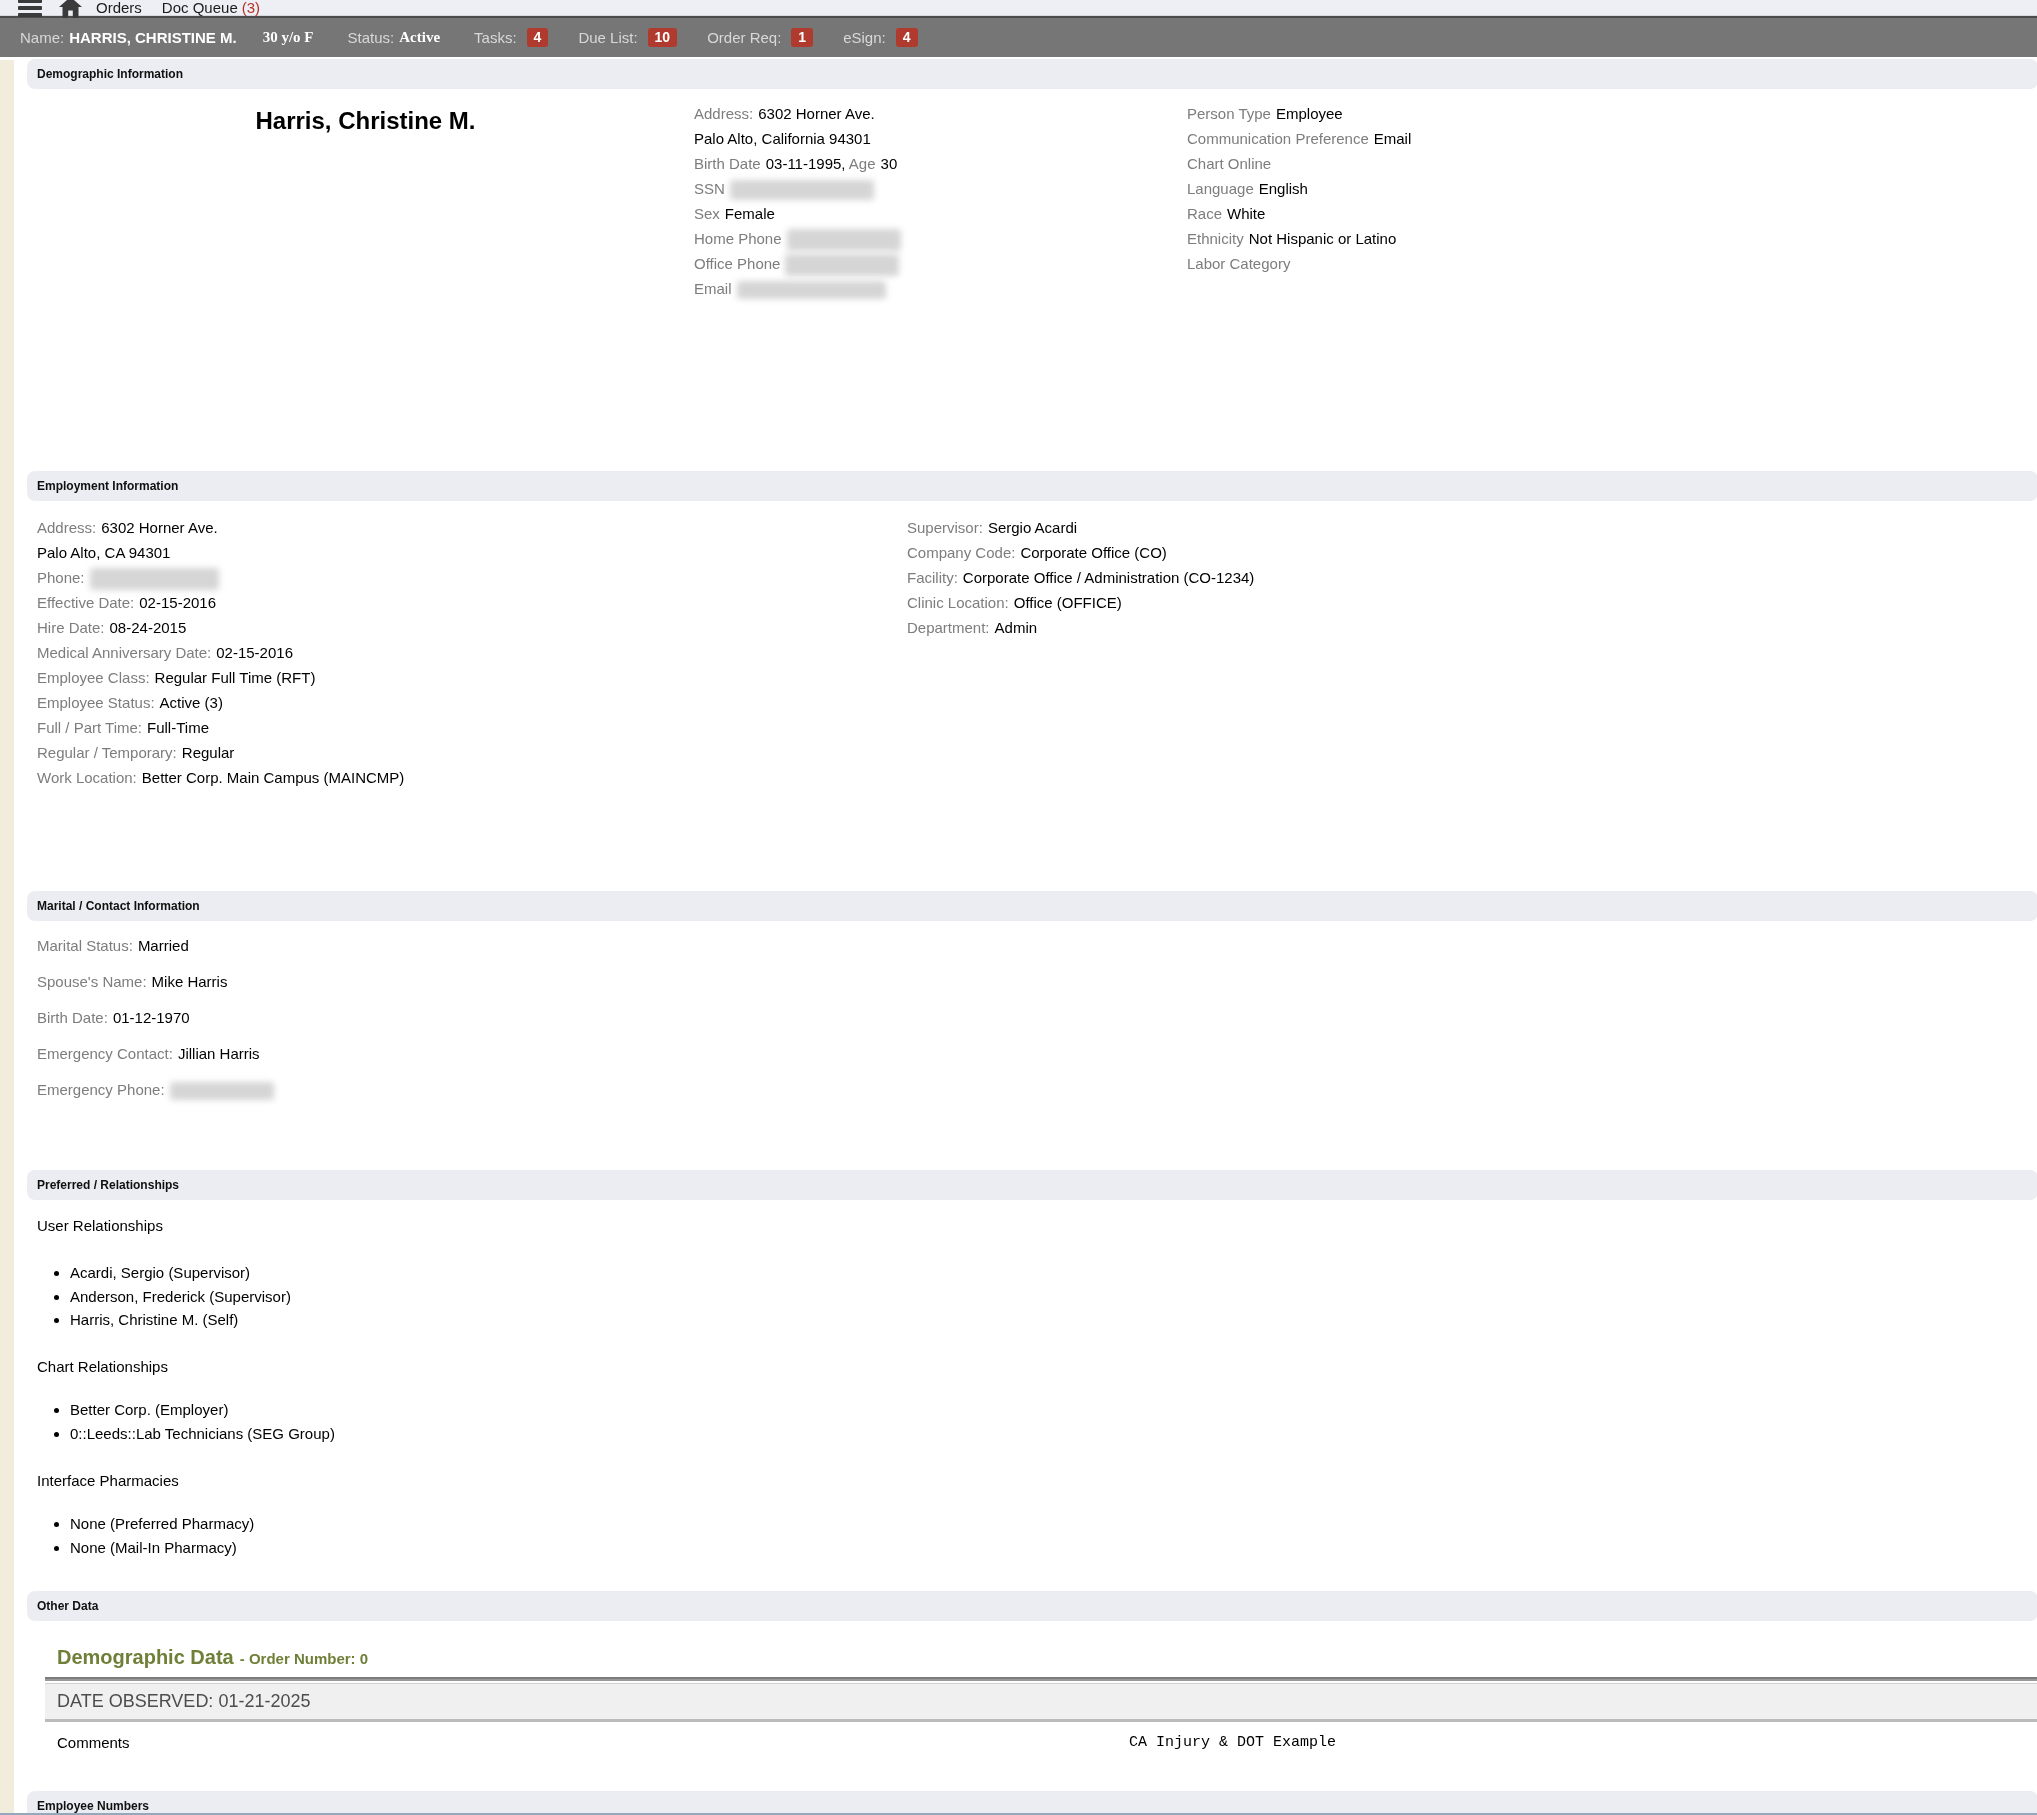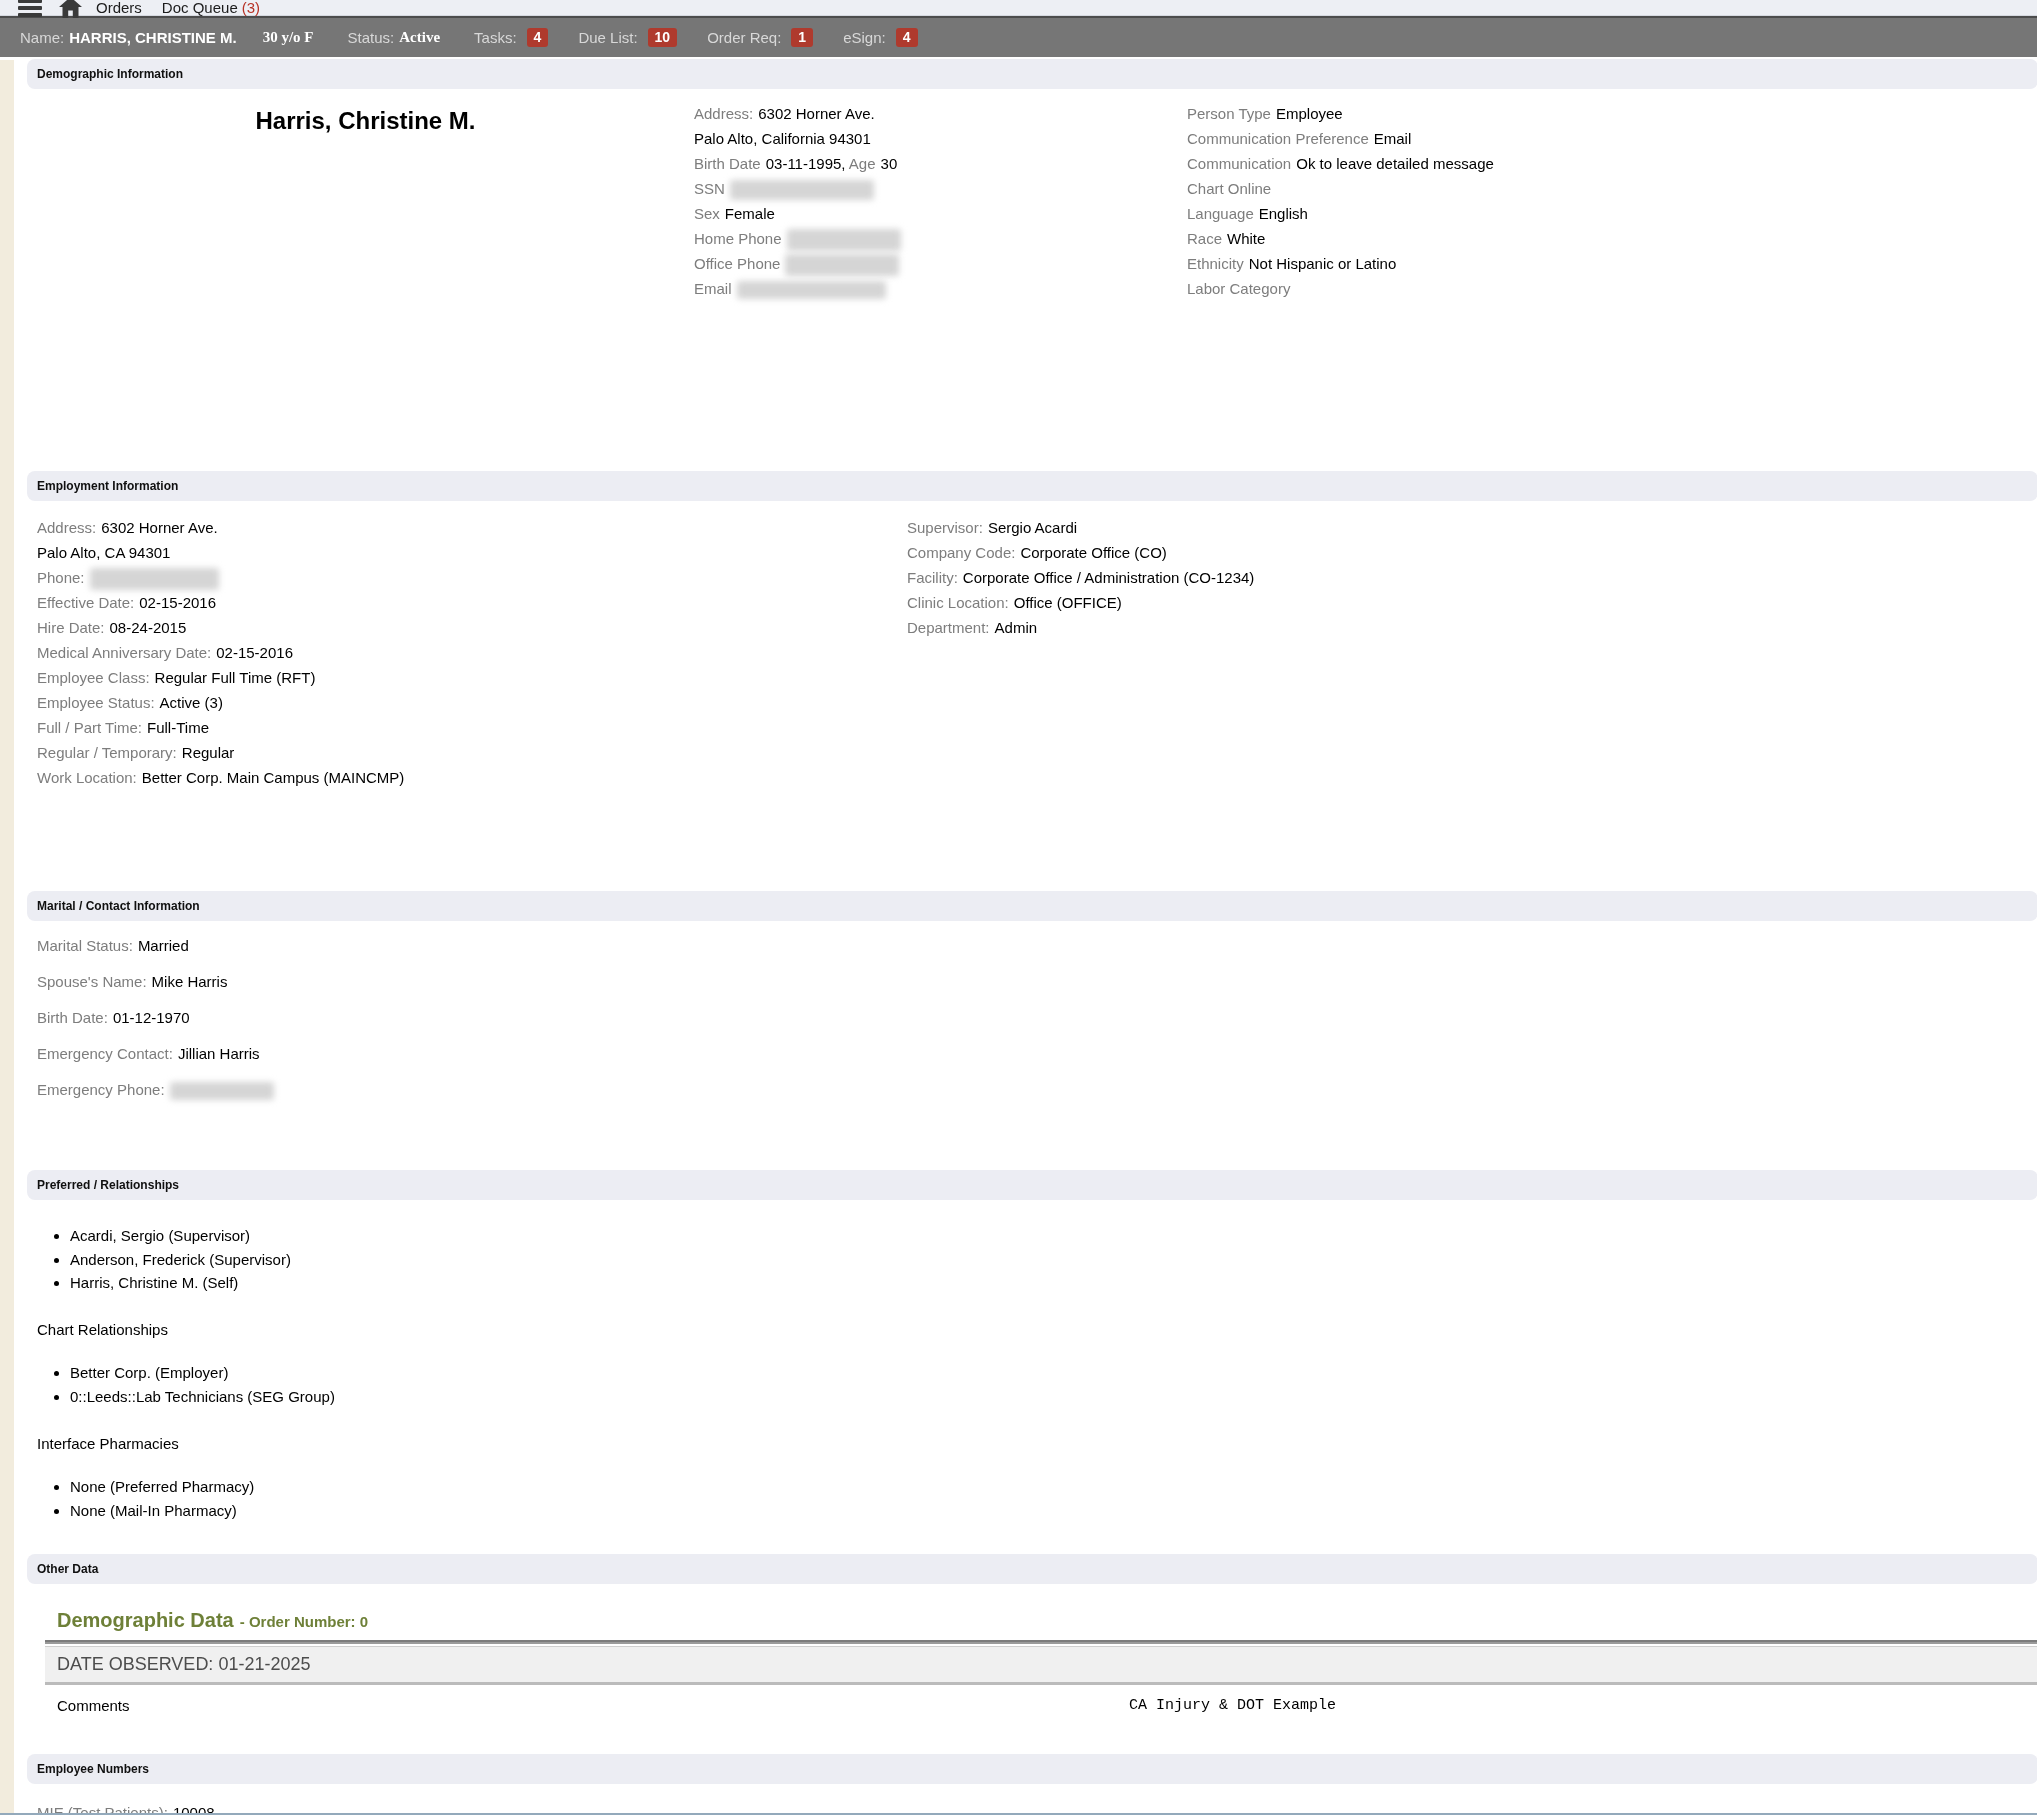--- a/index.html
+++ b/index.html
@@ -145,21 +145,20 @@
     <div class="row"><span class="lbl">Birth Date</span><span class="val">03-11-1995,</span> <span class="lbl">Age</span><span class="val">30</span></div>
     <div class="row"><span class="lbl">SSN</span><span class="redacted" style="width:144px;height:20px"></span></div>
     <div class="row"><span class="lbl">Sex</span><span class="val">Female</span></div>
     <div class="row"><span class="lbl">Home Phone</span><span class="redacted" style="width:114px;height:22px"></span></div>
     <div class="row"><span class="lbl">Office Phone</span><span class="redacted" style="width:114px;height:22px"></span></div>
     <div class="row"><span class="lbl">Email</span><span class="redacted" style="width:149px;height:18px"></span></div>
   </div>
   <div>
     <div class="row"><span class="lbl">Person Type</span><span class="val">Employee</span></div>
     <div class="row"><span class="lbl">Communication Preference</span><span class="val">Email</span></div>
-    <div class="row"><span class="lbl">Communication</span><span class="val">Ok to leave detailed message</span></div>
     <div class="row"><span class="lbl">Chart Online</span><span class="val"></span></div>
     <div class="row"><span class="lbl">Language</span><span class="val">English</span></div>
     <div class="row"><span class="lbl">Race</span><span class="val">White</span></div>
     <div class="row"><span class="lbl">Ethnicity</span><span class="val">Not Hispanic or Latino</span></div>
     <div class="row"><span class="lbl">Labor Category</span><span class="val"></span></div>
   </div>
 </div>
 
 <div class="band">Employment Information</div>
 
@@ -192,20 +191,21 @@
   <div class="row"><span class="lbl">Marital Status:</span><span class="val">Married</span></div>
   <div class="row"><span class="lbl">Spouse's Name:</span><span class="val">Mike Harris</span></div>
   <div class="row"><span class="lbl">Birth Date:</span><span class="val">01-12-1970</span></div>
   <div class="row"><span class="lbl">Emergency Contact:</span><span class="val">Jillian Harris</span></div>
   <div class="row"><span class="lbl">Emergency Phone:</span><span class="redacted" style="width:104px;height:18px"></span></div>
 </div>
 
 <div class="band">Preferred / Relationships</div>
 
 <div class="contacts">
+  <div class="group-heading">User Relationships</div>
   <ul>
     <li>Acardi, Sergio (Supervisor)</li>
     <li>Anderson, Frederick (Supervisor)</li>
     <li>Harris, Christine M. (Self)</li>
   </ul>
   <div class="group-heading gh-space">Chart Relationships</div>
   <ul class="tight">
     <li>Better Corp. (Employer)</li>
     <li>0::Leeds::Lab Technicians (SEG Group)</li>
   </ul>

